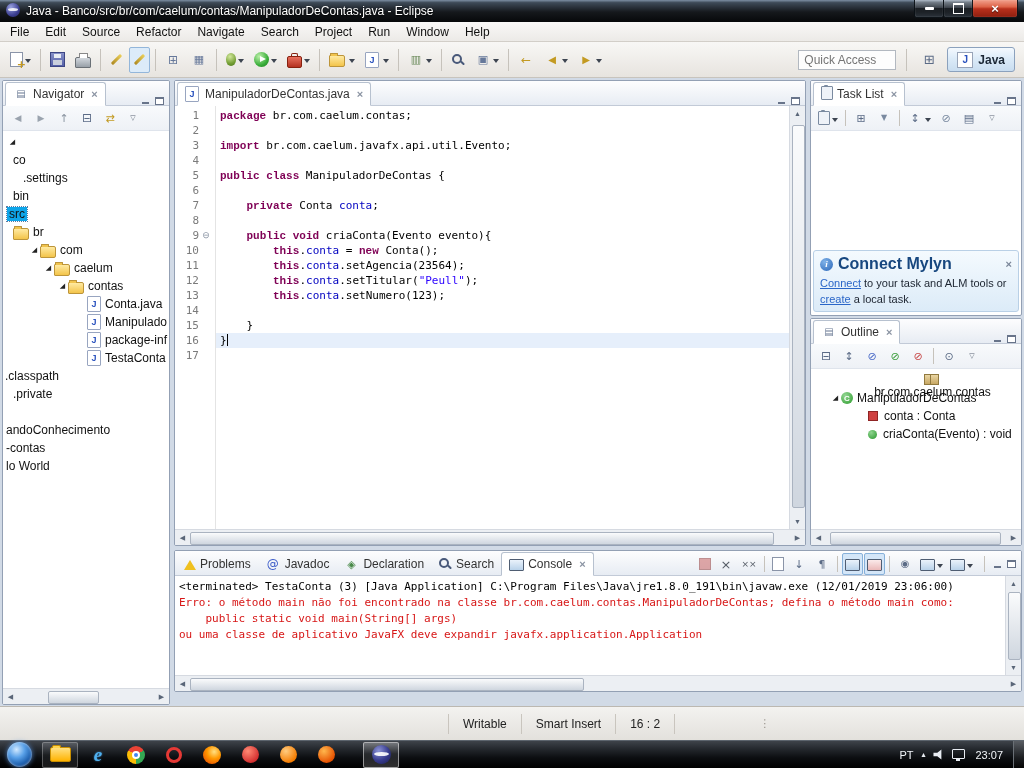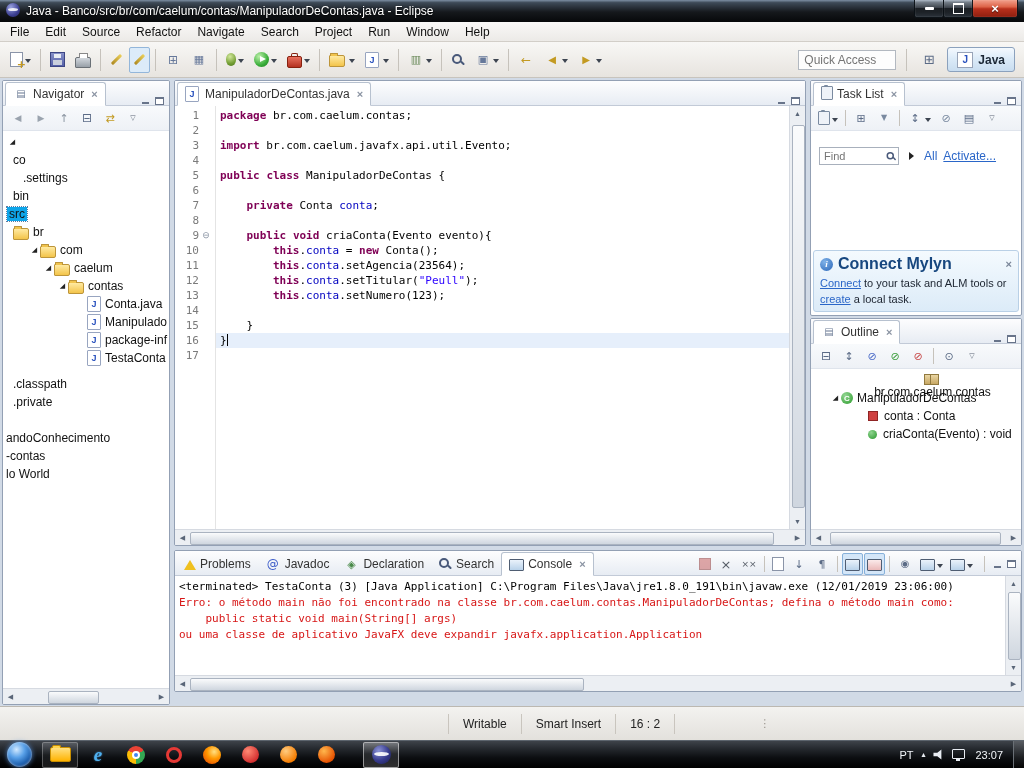--- a/index.html
+++ b/index.html
@@ -131,21 +131,21 @@
 
   
   .ebody{flex:1;display:flex;overflow:hidden;background:#fff;}
   .gutter{width:40px;min-width:40px;background:#fff;border-right:1px solid #e4e4e4;padding-top:2px;}
   .gl{height:15px;display:flex;}
   .gn{width:24px;text-align:right;color:#7b7b7b;font:11px/15px "DejaVu Sans Mono",monospace;}
   .fm{width:14px;text-align:center;color:#8a94a4;font-size:9px;line-height:15px;}
   .codewrap{flex:1;overflow:hidden;padding:2px 0 0 4px;position:relative;}
   .cl{display:block;height:15px;white-space:pre;font:11px/15px "DejaVu Sans Mono",monospace;color:#000;}
   .cl.cur{background:#e6effb;margin-left:-4px;padding-left:4px;}
-  .tk-k{color:#7f0055;font-weight:bold;}
+  .tk-k{color:#7f0055;font-weight:bold;font-family:Liberation Mono, monospace;}
   .tk-p{color:#000;}
   .tk-f{color:#0000c0;}
   .tk-s{color:#2a00ff;}
   .caret{display:inline-block;width:1px;height:12px;background:#000;vertical-align:-2px;}
 
   
   .tl-body{flex:1;position:relative;overflow:hidden;}
   .find-row{display:flex;align-items:center;gap:6px;margin:16px 6px 0 8px;}
   .find-wrap{position:relative;display:inline-block;}
   .find-input{width:58px;height:16px;border:1px solid #a8b0bc;font:11px "Liberation Sans",sans-serif;color:#777;padding:0 16px 0 4px;}
@@ -409,21 +409,21 @@
           <span class="tlabel">Manipulado</span>
         </div>
         <div class="trow" style="padding-left: 84px;">
           <span class="icn i-jfile">J</span>
           <span class="tlabel">package-inf</span>
         </div>
         <div class="trow" style="padding-left: 84px;">
           <span class="icn i-jfile">J</span>
           <span class="tlabel">TestaConta</span>
         </div>
-        <div class="trow" style="padding-left: 8px; margin-top: 8px;">
+        <div class="trow" style="">
           <span class="tlabel">.classpath</span>
         </div>
         <div class="trow" style="padding-left: 8px;">
           <span class="tlabel">.private</span>
         </div>
         <div class="trow" style="padding-left: 0px;">
           <span class="tlabel"></span>
         </div>
         <div class="trow" style="padding-left: 1px;">
           <span class="tlabel">andoConhecimento</span>
@@ -596,29 +596,20 @@
           <span class="icn" style="color: rgb(122, 138, 160); font-size: 11px;">⊘</span>
         </span>
         <span class="vtbi">
           <span class="icn" style="color: rgb(91, 107, 134); font-size: 11px;">▤</span>
         </span>
         <span class="vtbi">
           <span class="icn" style="color: rgb(91, 101, 117); font-size: 7px;">▽</span>
         </span>
       </div>
     <div class="tl-body">
-      <div class="find-row">
-        <span class="find-wrap">
-          <input class="find-input" placeholder="Find" style="">
-          <span class="find-mag"><span class="icn i-mag"></span></span>
-        </span>
-        <span class="tri"></span>
-        <span class="tl-link">All</span>
-        <span class="tl-link u">Activate...</span>
-      </div>
       <div class="mylyn">
         <div class="mylyn-title-row">
           <span><span class="icn i-info">i</span></span>
           <span class="mylyn-title">Connect Mylyn</span>
           <span class="mylyn-x">×</span>
         </div>
         <div id="mylyn-body"><span class="mlink">Connect</span><span> to your task and ALM tools or </span><span class="mlink">create</span><span> a local task.</span></div>
       </div>
     </div>
   </div>

